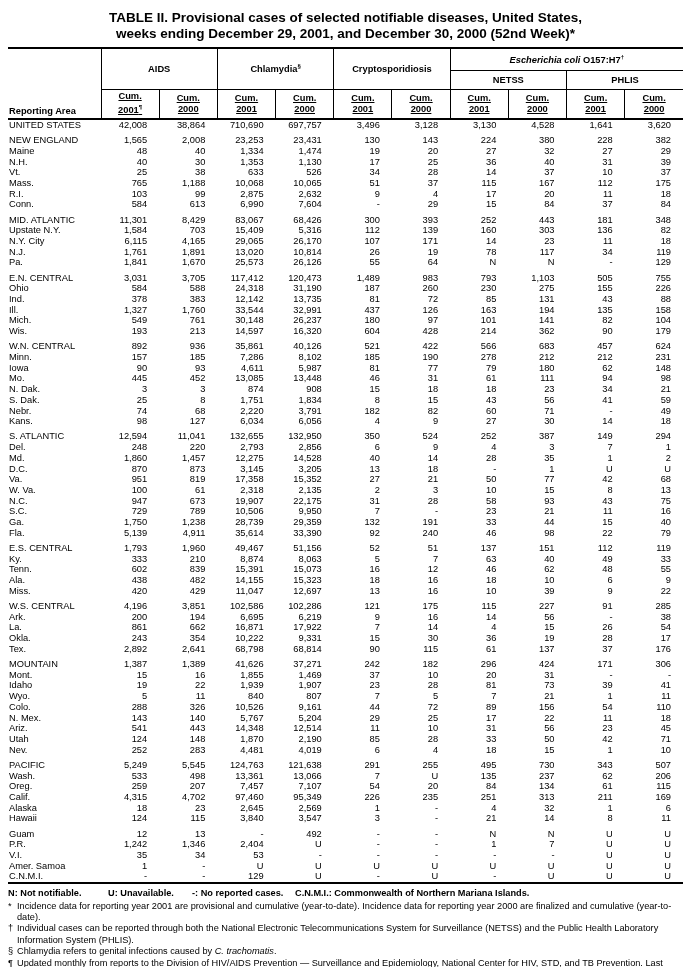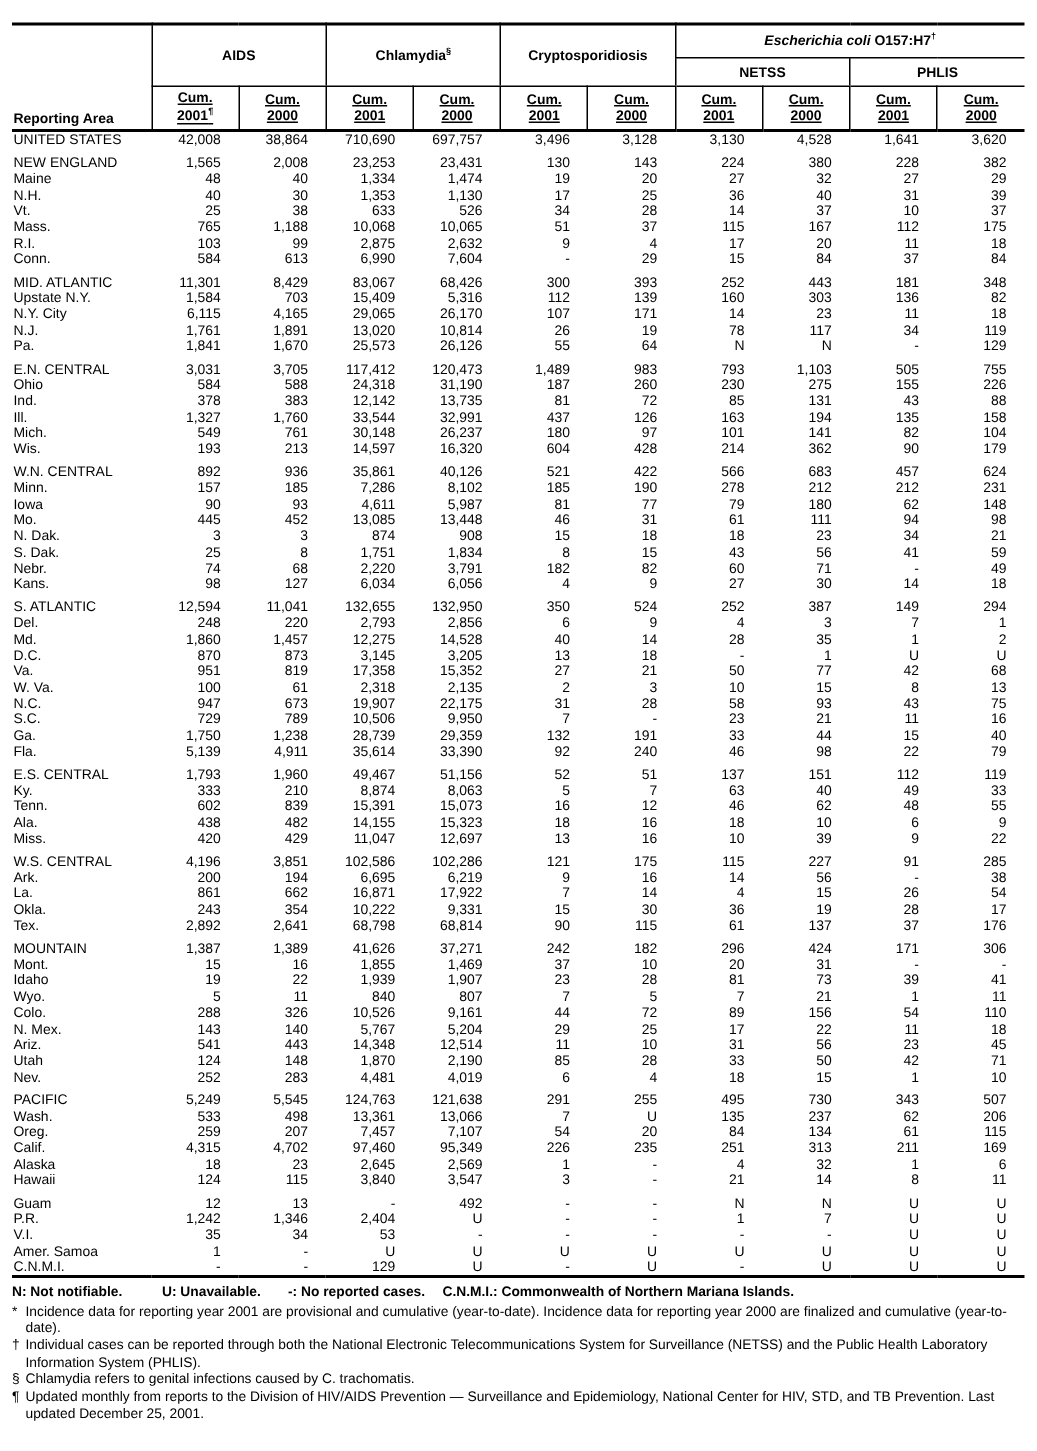--- a/index.html
+++ b/index.html
@@ -28,20 +28,24 @@
   .legend span { white-space:nowrap;font-weight:bold; }
   .lg0 { min-width:100px; } .lg1 { min-width:84px; } .lg2 { min-width:103px; }
   .note { display:flex; }
   .note .marker { width:9px; flex:none; text-align:left; }
   .note .ntext { flex:1; }
 </style>
 </head>
 <body>
 
 <div class="page">
+  <div class="title">
+    <div>TABLE II. Provisional cases of selected notifiable diseases, United States,</div>
+    <div>weeks ending December 29, 2001, and December 30, 2000 (52nd Week)*</div>
+  </div>
 
   <table class="main">
     <colgroup>
       <col class="c-area">
       <col class="c-num">
         <col class="c-num">
         <col class="c-num">
         <col class="c-num">
         <col class="c-num">
       <col class="c-num">
@@ -1021,21 +1025,21 @@
         <div class="note">
           <span class="marker">*</span>
           <span class="ntext"><span>Incidence data for reporting year 2001 are provisional and cumulative (year-to-date). Incidence data for reporting year 2000 are finalized and cumulative (year-to-date).</span></span>
         </div>
         <div class="note">
           <span class="marker">†</span>
           <span class="ntext"><span>Individual cases can be reported through both the National Electronic Telecommunications System for Surveillance (NETSS) and the Public Health Laboratory Information System (PHLIS).</span></span>
         </div>
         <div class="note">
           <span class="marker">§</span>
-          <span class="ntext"><span>Chlamydia refers to genital infections caused by </span><span style="">C. trachomatis</span><span>.</span></span>
+          <span class="ntext"><span>Chlamydia refers to genital infections caused by </span><span style="font-style: italic;">C. trachomatis</span><span>.</span></span>
         </div>
         <div class="note">
           <span class="marker">¶</span>
           <span class="ntext"><span>Updated monthly from reports to the Division of HIV/AIDS Prevention — Surveillance and Epidemiology, National Center for HIV, STD, and TB Prevention. Last updated December 25, 2001.</span></span>
         </div>
       </div>
   </div>
 </div>
 
 </body></html>

